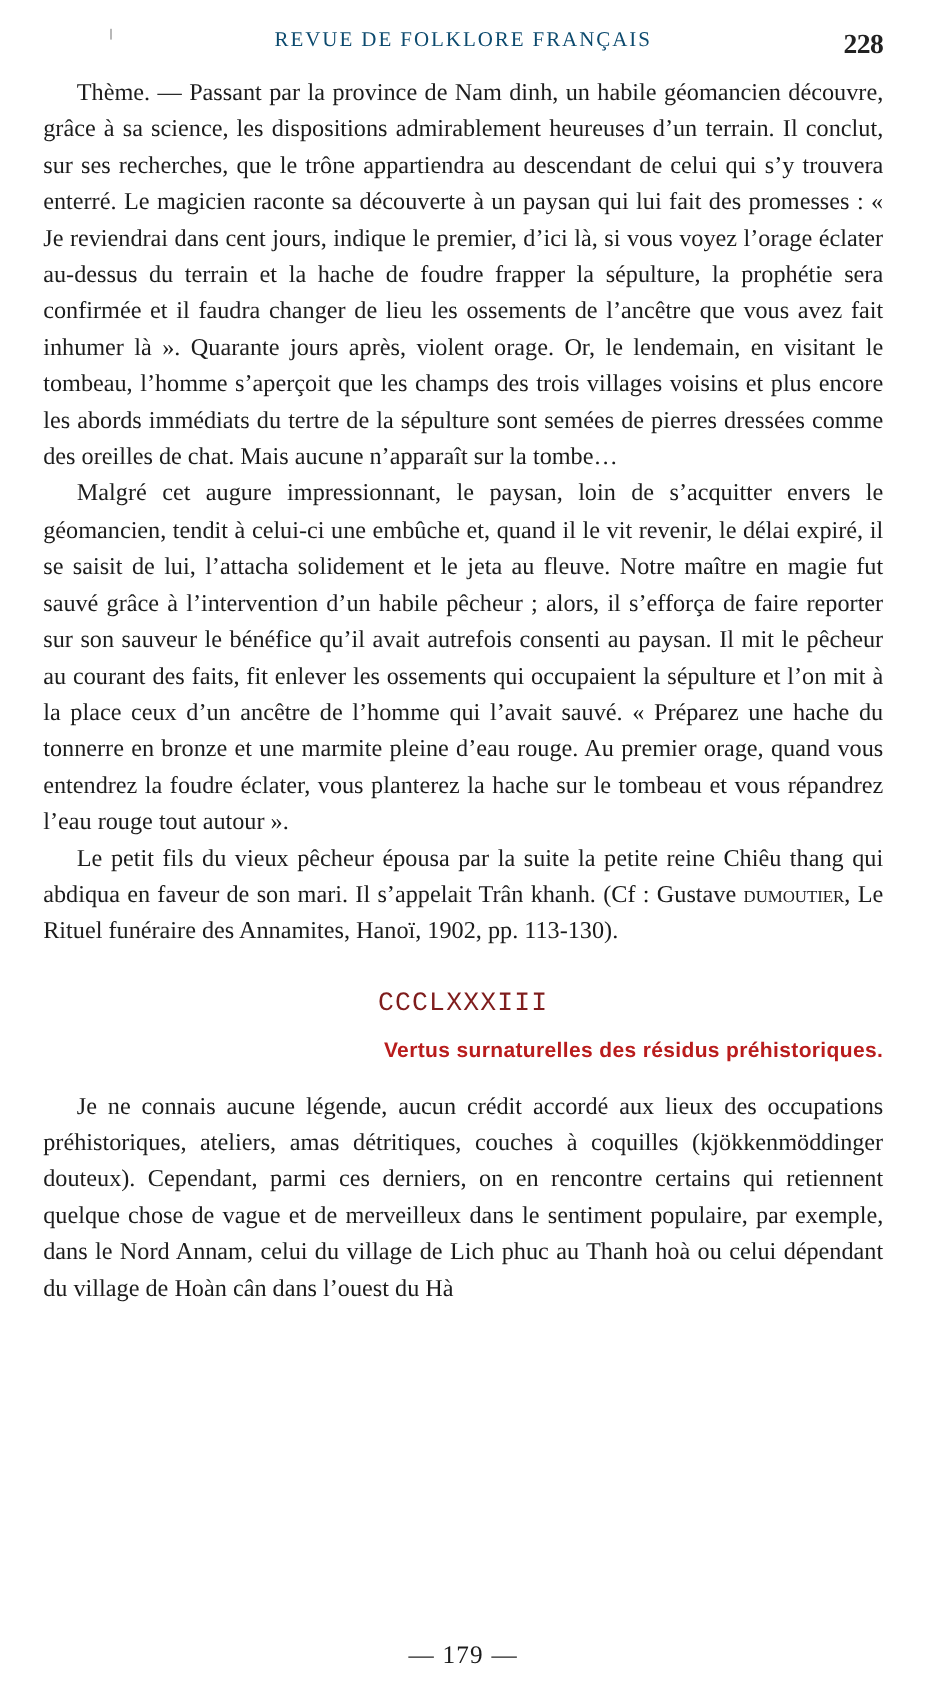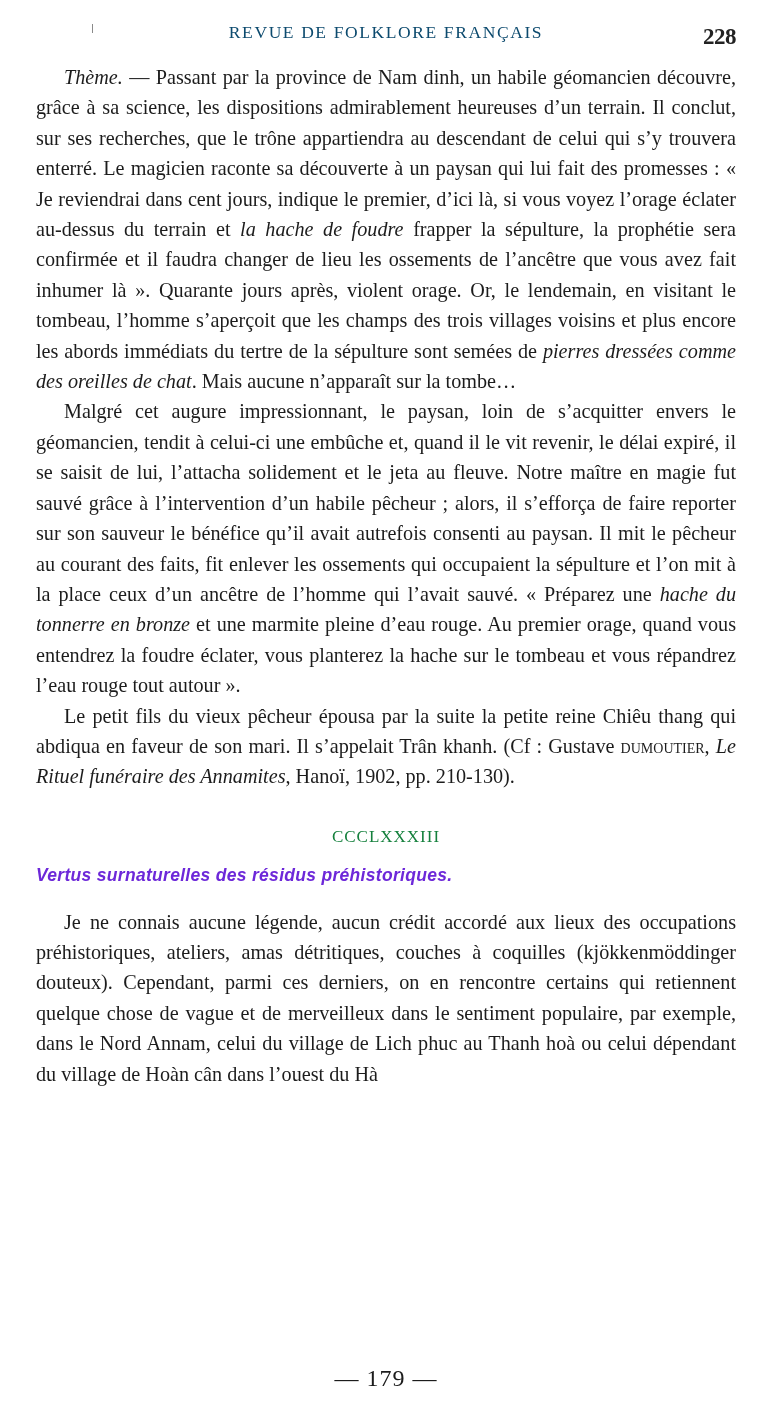--- a/index.html
+++ b/index.html
@@ -54,51 +54,51 @@
     line-height: 30.4px;
     text-align: justify;
     text-justify: inter-word;
     color: #1c1c1c;
     hyphens: none;
   }
   .body-text p {
     margin: 0;
     text-indent: 28px;
   }
-  .it { font-style: italic; }
+  .it { }
   .sc {
     font-variant: small-caps;
     text-transform: lowercase;
   }
   .sc::first-letter { text-transform: uppercase; }
   .section-number {
     text-align: center;
-    font-size: 17px;
+    font-size: 22px;
     letter-spacing: 1px;
     margin-top: 30px;
     margin-bottom: 8px;
-    color: #15803d;
+    color: #7f1d1d;
+    font-family: Liberation Mono, monospace;
   }
   .section-subtitle {
-    text-align: left;
+    text-align: right;
     font-family: "Liberation Sans", sans-serif;
     font-weight: bold;
     font-size: 17.5px;
     letter-spacing: 0.3px;
     margin-bottom: 16px;
-    color: #6d28d9;
-    font-style: italic;
+    color: #b91c1c;
   }
   .folio-bottom {
     position: absolute;
     left: 0;
     right: 0;
     bottom: 52px;
     text-align: center;
-    font-size: 24px;
+    font-size: 21px;
     letter-spacing: 1px;
     color: #1c1c1c;
   }
   .edge-mark-top {
     position: absolute;
     left: 92px;
     top: 2px;
     width: 1px;
     height: 9px;
     background: #8a8a8a;
@@ -115,21 +115,21 @@
     <div class="title">Revue de Folklore Français</div>
     <div class="folio-top">228</div>
   </div>
 
   <div class="body-text">
 
     <p id="p-theme"><span class="it">Thème.</span><span> — Passant par la province de Nam dinh, un habile géomancien découvre, grâce à sa science, les dispositions admirablement heureuses d’un terrain. Il conclut, sur ses recherches, que le trône appartiendra au descendant de celui qui s’y trouvera enterré. Le magicien raconte sa découverte à un paysan qui lui fait des promesses : « Je reviendrai dans cent jours, indique le premier, d’ici là, si vous voyez l’orage éclater au-dessus du terrain et </span><span class="it">la hache de foudre</span><span> frapper la sépulture, la prophétie sera confirmée et il faudra changer de lieu les ossements de l’ancêtre que vous avez fait inhumer là ». Quarante jours après, violent orage. Or, le lendemain, en visitant le tombeau, l’homme s’aperçoit que les champs des trois villages voisins et plus encore les abords immédiats du tertre de la sépulture sont semées de </span><span class="it">pierres dressées comme des oreilles de chat</span><span>. Mais aucune n’apparaît sur la tombe…</span></p>
 
     <p id="p-malgre"><span>Malgré cet augure impressionnant, le paysan, loin de s’acquitter envers le géomancien, tendit à celui-ci une embûche et, quand il le vit revenir, le délai expiré, il se saisit de lui, l’attacha solidement et le jeta au fleuve. Notre maître en magie fut sauvé grâce à l’intervention d’un habile pêcheur ; alors, il s’efforça de faire reporter sur son sauveur le bénéfice qu’il avait autrefois consenti au paysan. Il mit le pêcheur au courant des faits, fit enlever les ossements qui occupaient la sépulture et l’on mit à la place ceux d’un ancêtre de l’homme qui l’avait sauvé. « Préparez une </span><span class="it">hache du tonnerre en bronze</span><span> et une marmite pleine d’eau rouge. Au premier orage, quand vous entendrez la foudre éclater, vous planterez la hache sur le tombeau et vous répandrez l’eau rouge tout autour ».</span></p>
 
-    <p id="p-petit-fils"><span>Le petit fils du vieux pêcheur épousa par la suite la petite reine Chiêu thang qui abdiqua en faveur de son mari. Il s’appelait Trân khanh. (Cf : Gustave </span><span class="sc">Dumoutier</span><span>, </span><span class="it">Le Rituel funéraire des Annamites</span><span>, Hanoï, 1902, pp. 210-130).</span></p>
+    <p id="p-petit-fils"><span>Le petit fils du vieux pêcheur épousa par la suite la petite reine Chiêu thang qui abdiqua en faveur de son mari. Il s’appelait Trân khanh. (Cf : Gustave </span><span class="sc">Dumoutier</span><span>, </span><span class="it">Le Rituel funéraire des Annamites</span><span>, Hanoï, 1902, pp. 113-130).</span></p>
 
     <div class="section-number">CCCLXXXIII</div>
     <div class="section-subtitle">Vertus surnaturelles des résidus préhistoriques.</div>
 
     <p id="p-je-ne-connais"><span>Je ne connais aucune légende, aucun crédit accordé aux lieux des occupations préhistoriques, ateliers, amas détritiques, couches à coquilles (kjökkenmöddinger douteux). Cependant, parmi ces derniers, on en rencontre certains qui retiennent quelque chose de vague et de merveilleux dans le sentiment populaire, par exemple, dans le Nord Annam, celui du village de Lich phuc au Thanh hoà ou celui dépendant du village de Hoàn cân dans l’ouest du Hà</span></p>
 
   </div>
 
   <div class="folio-bottom">— 179 —</div>
 

